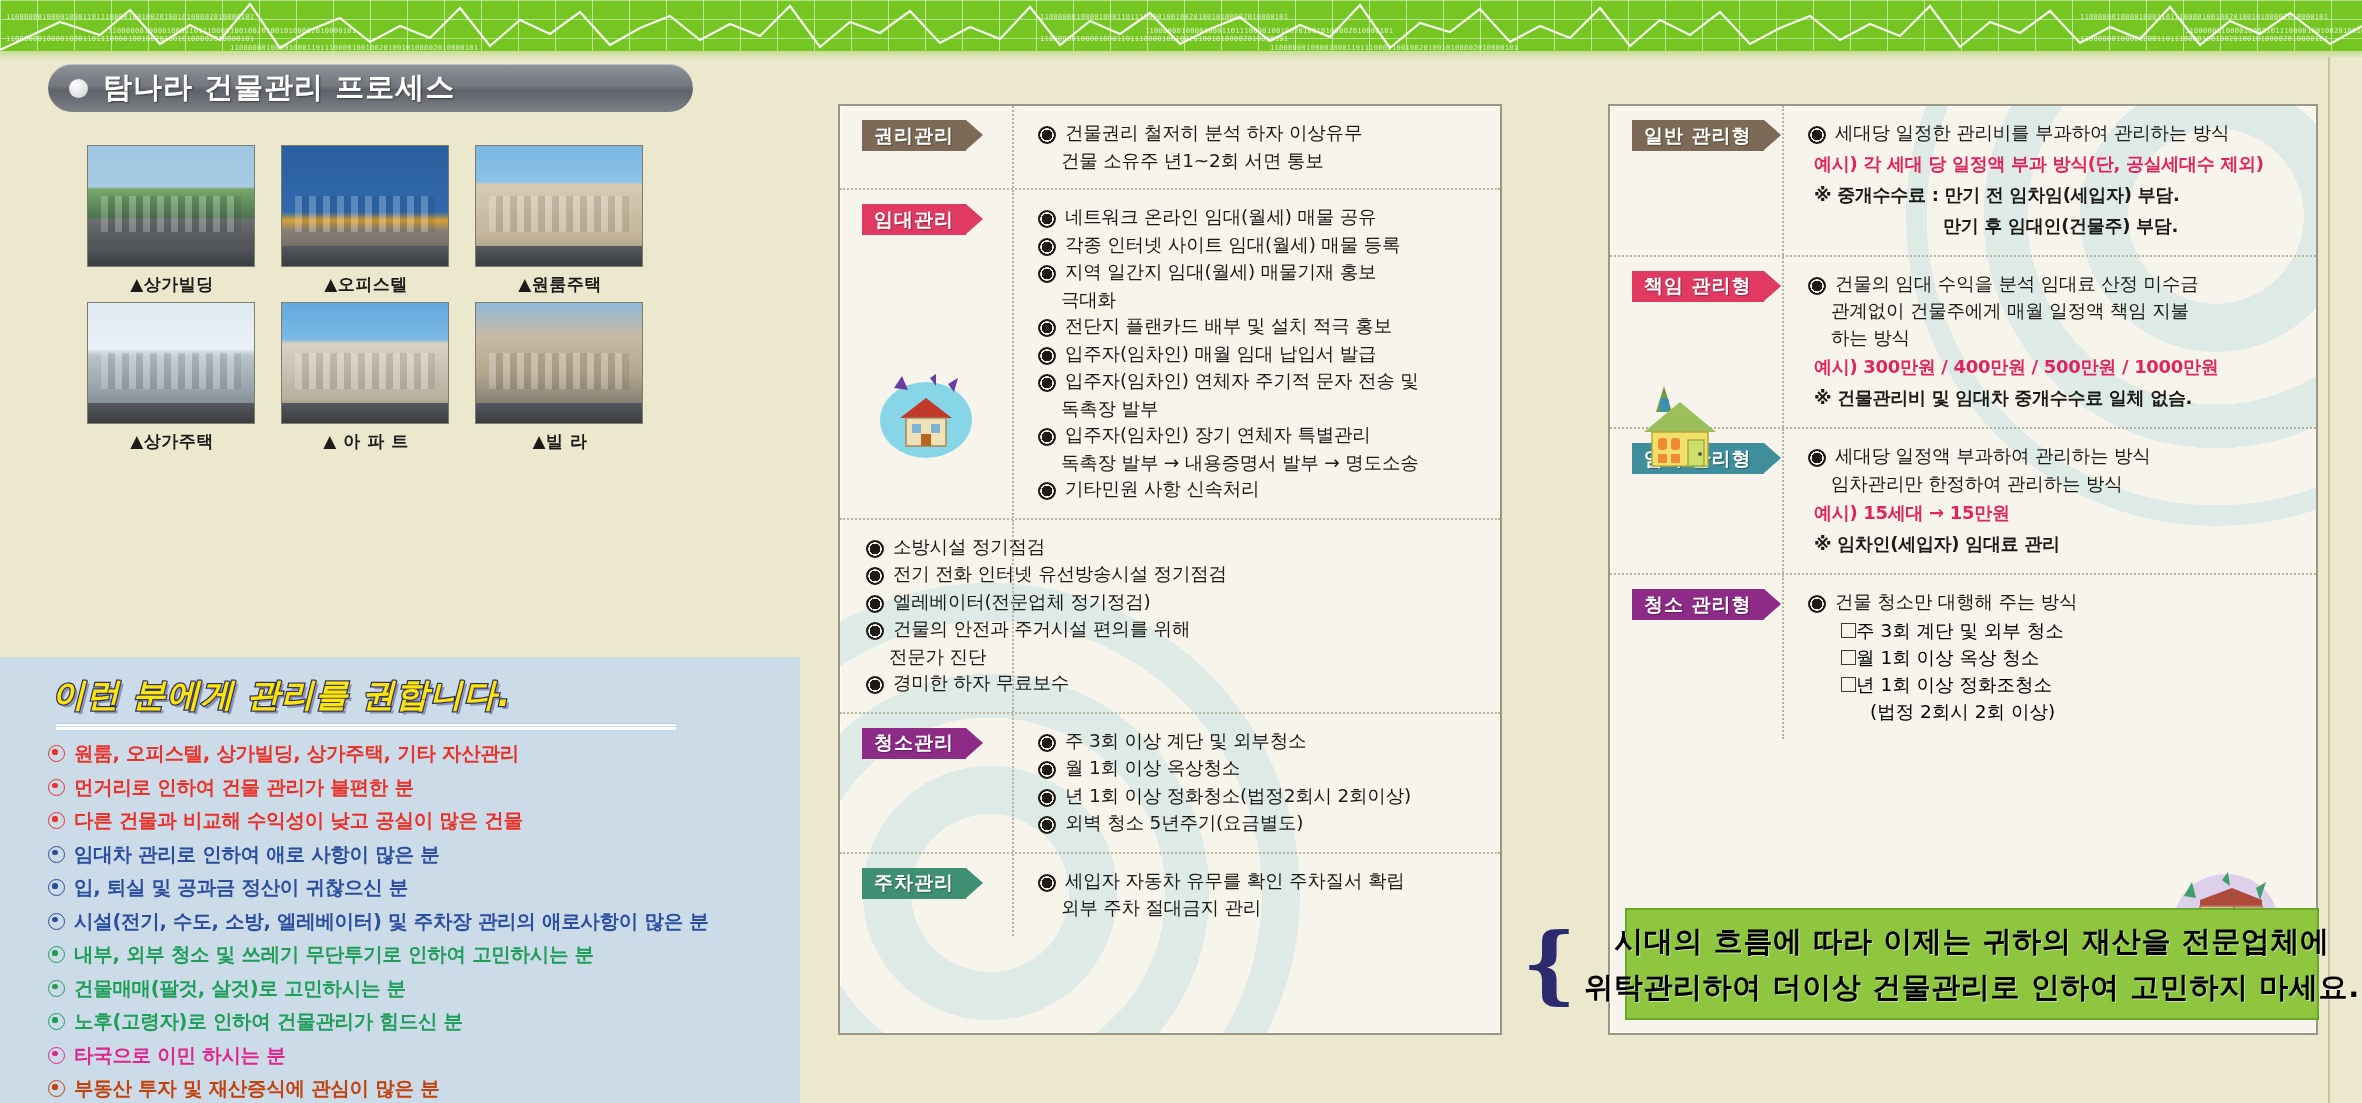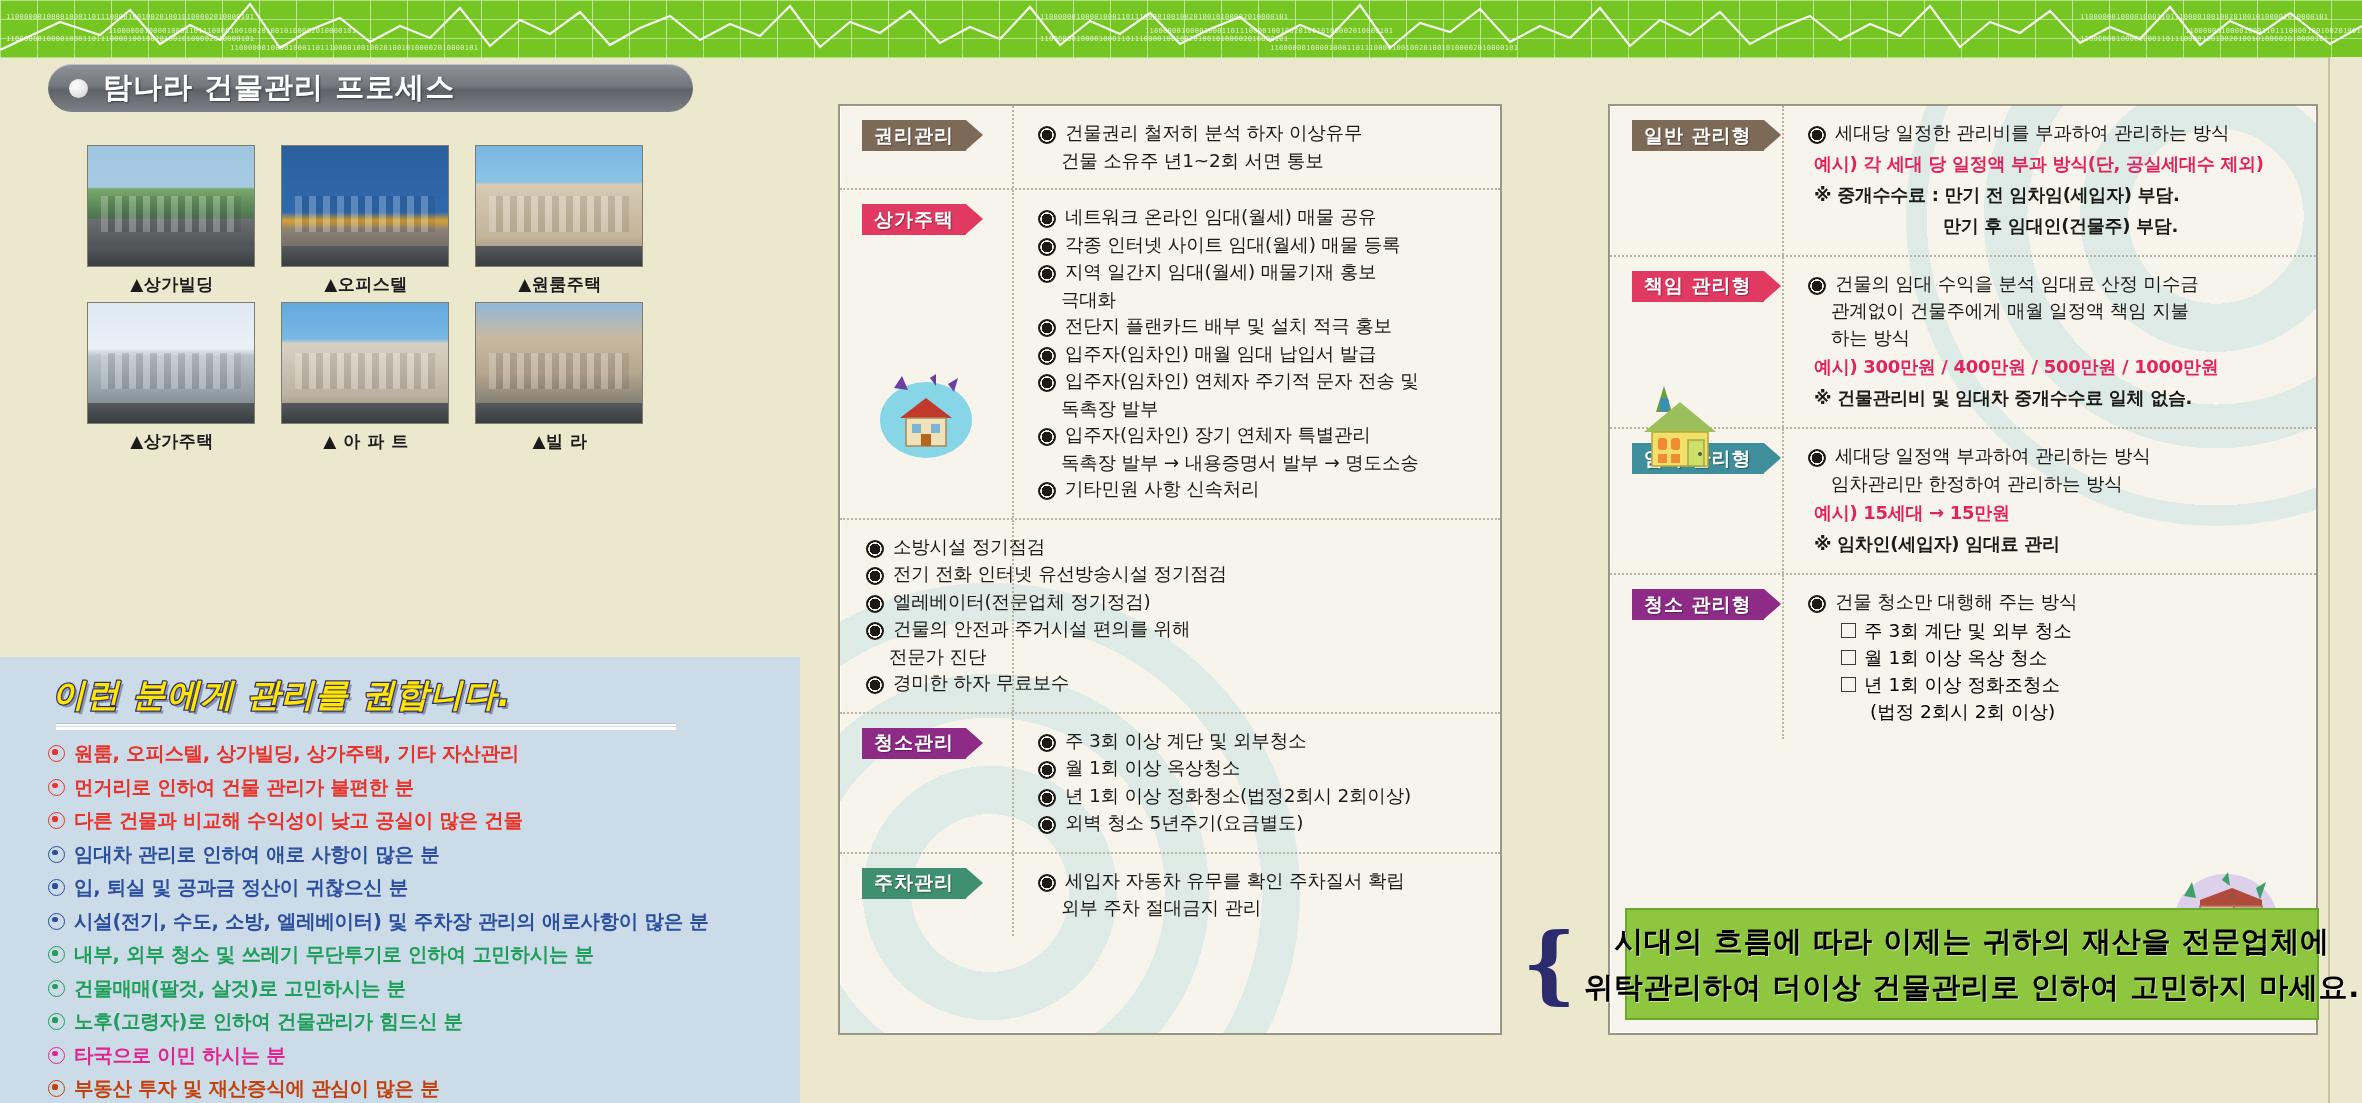--- a/index.html
+++ b/index.html
@@ -6,21 +6,21 @@
   body{
     width:2362px;height:1103px;
     font-family:"DejaVu Sans","Liberation Sans",sans-serif;
     background:#ece8cd;
     overflow:hidden;
     position:relative;
   }
 
   
   .topband{
-    position:absolute;left:0;top:0;width:2362px;height:58px;
+    position:absolute;left:0;top:0;width:2362px;height:51px;
     background:#76c623;
     overflow:hidden;
   }
   .topband .grid{
     position:absolute;inset:0;
     background-image:
       linear-gradient(to right, rgba(255,255,255,.55) 1px, transparent 1px),
       linear-gradient(to bottom, rgba(255,255,255,.45) 1px, transparent 1px);
     background-size:37px 19px;
   }
@@ -200,21 +200,21 @@
     flex:0 0 auto;width:14px;height:14px;border-radius:50%;
     border:2px solid #1c1a17;background:
       radial-gradient(circle,#1c1a17 0 55%,#f7f4ec 55% 70%,#1c1a17 70% 100%);
     position:relative;top:6px;
   }
   .cont{padding-left:23px;font-size:18.5px;line-height:26.5px;color:#1c1a17;white-space:nowrap;letter-spacing:-.2px;}
 
   .ex{color:#e0245e;font-size:18px;font-weight:bold;line-height:31px;padding-left:6px;white-space:nowrap;letter-spacing:-.3px;}
   .note{color:#1c1a17;font-size:18px;font-weight:bold;line-height:31px;padding-left:6px;white-space:nowrap;letter-spacing:-.3px;}
   .note.ind{padding-left:135px;}
-  .chk{display:flex;align-items:flex-start;gap:8px;font-size:18.5px;line-height:27px;padding-left:33px;white-space:nowrap;}
+  .chk{display:flex;align-items:flex-start;gap:0;font-size:18.5px;line-height:27px;padding-left:33px;white-space:nowrap;}
   .chk .box{flex:0 0 auto;width:13px;height:13px;border:1.8px solid #3b3b3b;position:relative;top:6px;}
   .chk.deep{padding-left:62px;}
 
   
   .clip{position:absolute;z-index:3;}
   .clip svg{display:block;}
 
   
   .banner{
     position:absolute;left:1625px;top:908px;width:690px;height:108px;z-index:4;
@@ -378,21 +378,21 @@
         <div class="vdiv"></div>
         <div class="bodycol">
           <div class="bl">
             <span class="bdot"></span>
             <span>건물권리 철저히 분석 하자 이상유무</span>
           </div>
           <div class="cont">건물 소유주 년1~2회 서면 통보</div>
         </div>
       </div>
       <div class="prow2">
-        <div class="lblcol"><span class="tag pink">상가주택</span></div>
+        <div class="lblcol"><span class="tag pink">임대관리</span></div>
         <div class="vdiv"></div>
         <div class="bodycol">
           <div class="bl">
             <span class="bdot"></span>
             <span>네트워크 온라인 임대(월세) 매물 공유</span>
           </div>
           <div class="bl">
             <span class="bdot"></span>
             <span>각종 인터넷 사이트 임대(월세) 매물 등록</span>
           </div>

